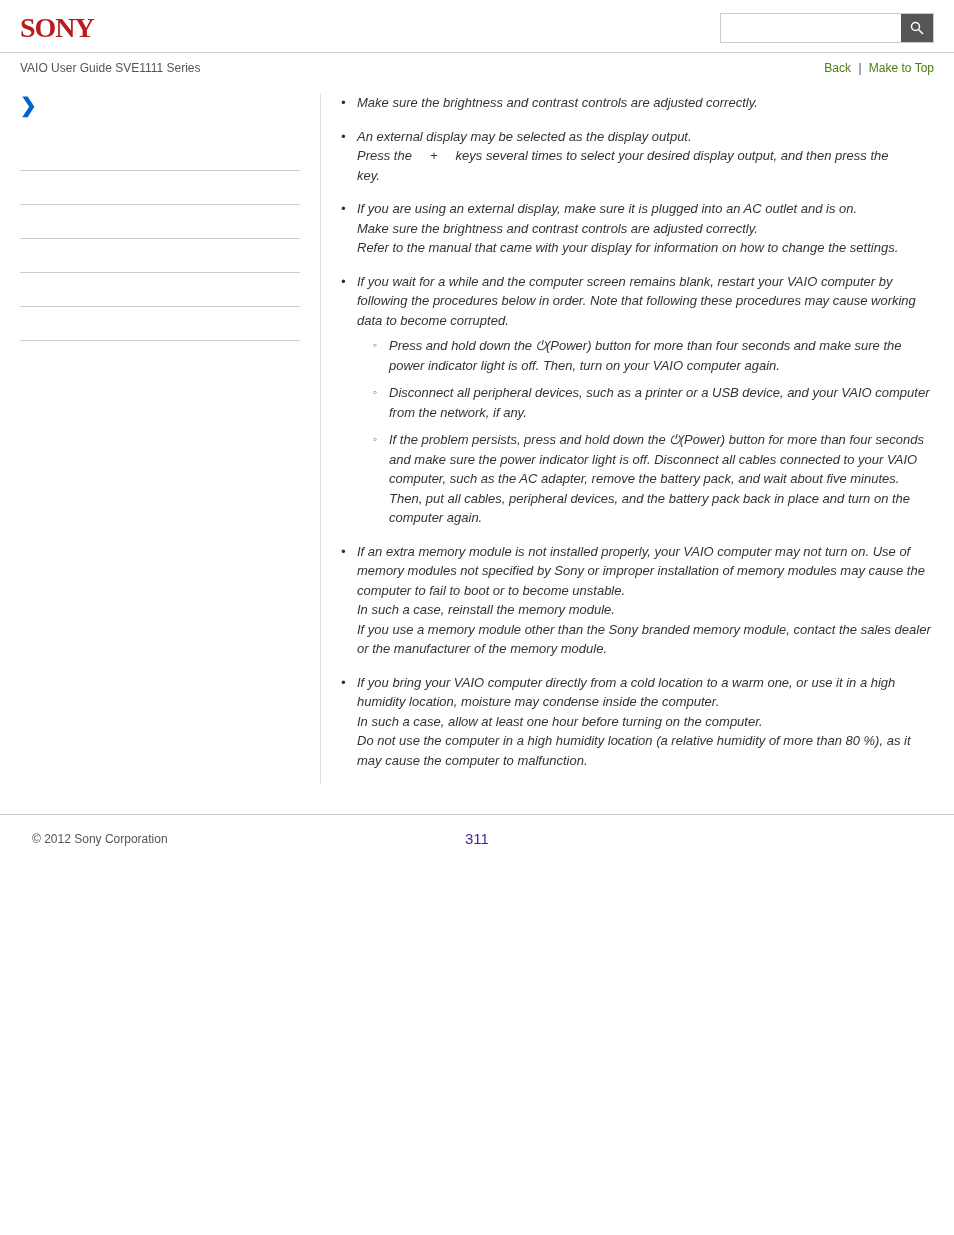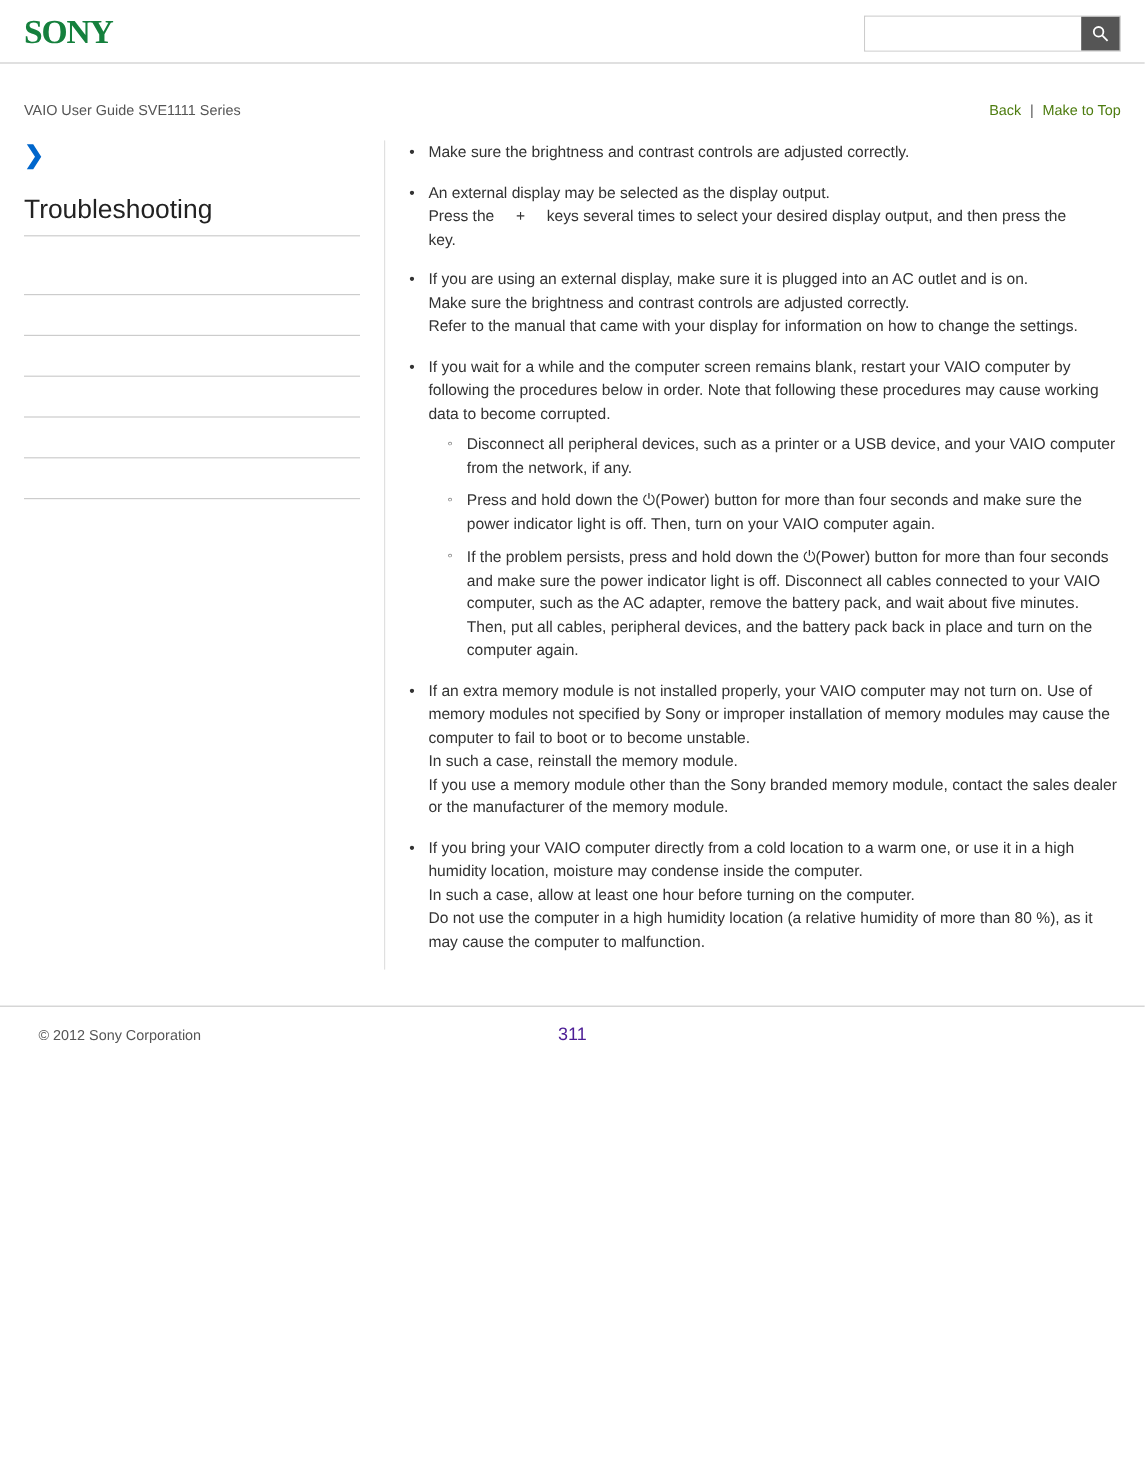--- a/index.html
+++ b/index.html
@@ -16,21 +16,21 @@
     .header {
       display: flex;
       align-items: center;
       justify-content: space-between;
       padding: 12px 20px 8px 20px;
       border-bottom: 1px solid #ccc;
     }
     .logo {
       font-size: 28px;
       font-weight: 900;
-      color: #15803d;
+      color: #b91c1c;
       letter-spacing: -1px;
       font-family: Georgia, serif;
     }
     .search-box {
       display: flex;
       align-items: center;
       border: 1px solid #ccc;
     }
     .search-input {
       width: 180px;
@@ -53,21 +53,20 @@
       font-size: 14px;
     }
 
     
     .nav-bar {
       display: flex;
       justify-content: space-between;
       align-items: center;
       padding: 8px 20px;
       font-size: 12px;
-      margin-top: 24px;
     }
     .nav-left {
       color: #555;
     }
     .nav-right a {
       color: #4d7c0f;
       text-decoration: none;
     }
     .nav-right span {
       color: #555;
@@ -116,20 +115,21 @@
 
     
     .content {
       flex: 1;
       padding-left: 20px;
       border-left: 1px solid #e0e0e0;
     }
     .bullet-list {
       list-style: none;
       padding: 0;
+      font-style: italic;
     }
     .bullet-list > li {
       margin-bottom: 14px;
       padding-left: 16px;
       position: relative;
       line-height: 1.5;
     }
     .bullet-list > li::before {
       content: "•";
       position: absolute;
@@ -199,21 +199,20 @@
     <a href="#">Back</a>
     <span>|</span>
     <a href="#">Make to Top</a>
   </div>
 </div>
 
 <div class="main-content">
 
   <div class="sidebar">
     <span class="sidebar-chevron">❯</span>
-    <h2 class="sidebar-title">Troubleshooting</h2>
     <ul class="sidebar-links">
       <li><a href="#">&nbsp;</a></li>
       <li><a href="#">&nbsp;</a></li>
       <li><a href="#">&nbsp;</a></li>
       <li><a href="#">&nbsp;</a></li>
       <li><a href="#">&nbsp;</a></li>
       <li><a href="#">&nbsp;</a></li>
     </ul>
   </div>
 
@@ -233,24 +232,24 @@
         <span>If you are using an external display, make sure it is plugged into an AC outlet and is on.<br>
         Make sure the brightness and contrast controls are adjusted correctly.<br>
         Refer to the manual that came with your display for information on how to change the settings.</span>
       </li>
 
 
       <li>
         <span>If you wait for a while and the computer screen remains blank, restart your VAIO computer by following the procedures below in order. Note that following these procedures may cause working data to become corrupted.</span>
         <ul class="sub-list">
           <li>
-            <span>Disconnect all peripheral devices, such as a printer or a USB device, and your VAIO computer from the network, if any.</span>
+            <span>Press and hold down the ⏻(Power) button for more than four seconds and make sure the power indicator light is off. Then, turn on your VAIO computer again.</span>
           </li>
           <li>
-            <span>Press and hold down the ⏻(Power) button for more than four seconds and make sure the power indicator light is off. Then, turn on your VAIO computer again.</span>
+            <span>Disconnect all peripheral devices, such as a printer or a USB device, and your VAIO computer from the network, if any.</span>
           </li>
           <li>
             <span>If the problem persists, press and hold down the ⏻(Power) button for more than four seconds and make sure the power indicator light is off. Disconnect all cables connected to your VAIO computer, such as the AC adapter, remove the battery pack, and wait about five minutes. Then, put all cables, peripheral devices, and the battery pack back in place and turn on the computer again.</span>
           </li>
         </ul>
       </li>
 
       <li>
         <span>If an extra memory module is not installed properly, your VAIO computer may not turn on. Use of memory modules not specified by Sony or improper installation of memory modules may cause the computer to fail to boot or to become unstable.<br>
         In such a case, reinstall the memory module.<br>

